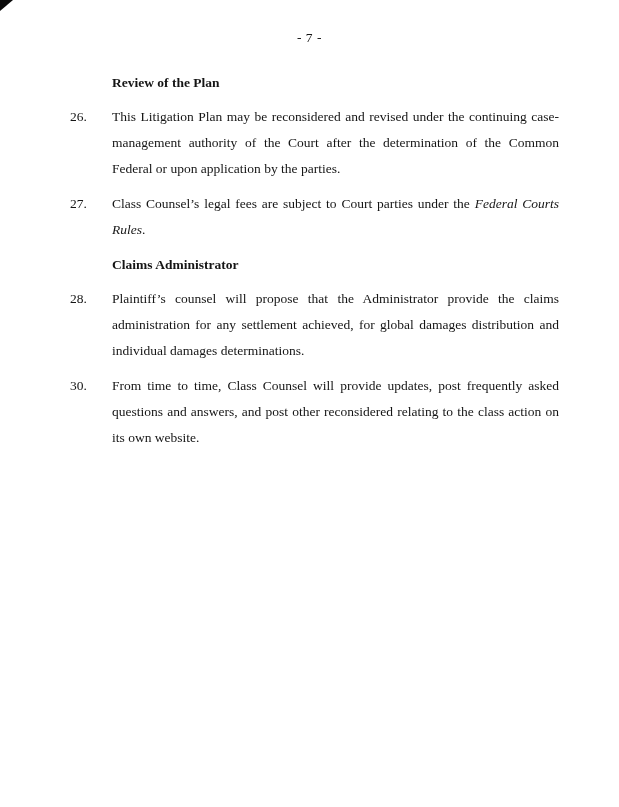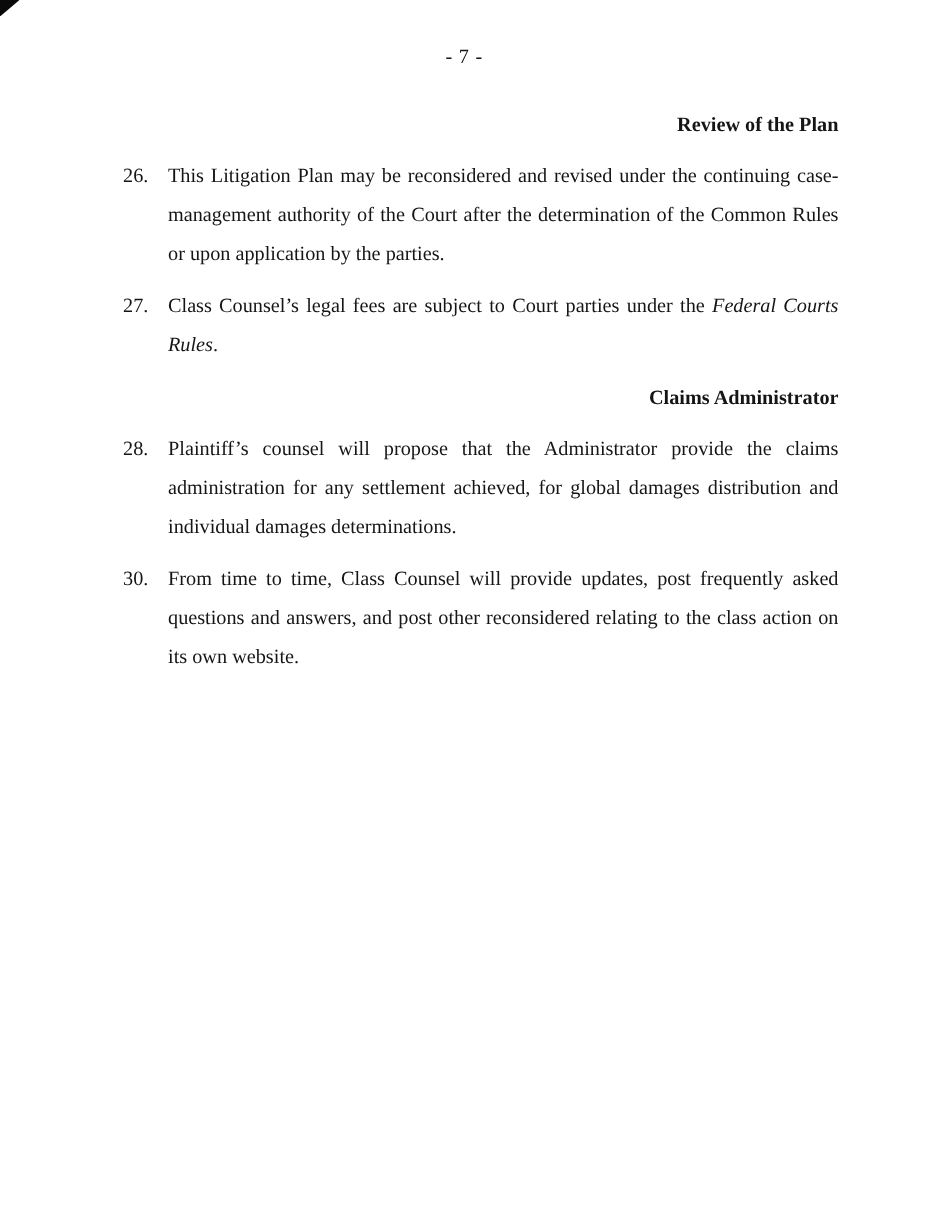--- a/index.html
+++ b/index.html
@@ -40,31 +40,30 @@
     .content {
       margin: 24px 60px 0 66px;
       font-size: 13.5px;
       line-height: 26px;
     }
 
     .heading {
       font-weight: bold;
       font-size: 13.5px;
       margin: 9px 0 8px 46px;
-      text-align: right;
     }
 
     .item {
       position: relative;
       padding-left: 46px;
       margin: 0 0 9px 0;
     }
     .item .num {
       position: absolute;
-      left: 16px;
+      left: 4px;
       top: 0;
     }
     .item .body {
       margin: 0;
       text-align: justify;
     }
     .item .body i {
       font-style: italic;
     }
   </style>
@@ -76,21 +75,21 @@
 <div>
 
   <div class="page-number">- 7 -</div>
 
   <div class="content">
 
     <h3 class="heading">Review of the Plan</h3>
 
     <div class="item">
       <span class="num">26.</span>
-      <p class="body">This Litigation Plan may be reconsidered and revised under the continuing case-management authority of the Court after the determination of the Common Rules or upon application by the parties.</p>
+      <p class="body">This Litigation Plan may be reconsidered and revised under the continuing case-management authority of the Court after the determination of the Common Federal or upon application by the parties.</p>
     </div>
 
     <div class="item">
       <span class="num">27.</span>
       <p class="body"><span>Class Counsel’s legal fees are subject to Court parties under the </span><i>Federal Courts Rules</i><span>.</span></p>
     </div>
 
     <h3 class="heading">Claims Administrator</h3>
 
     <div class="item">

